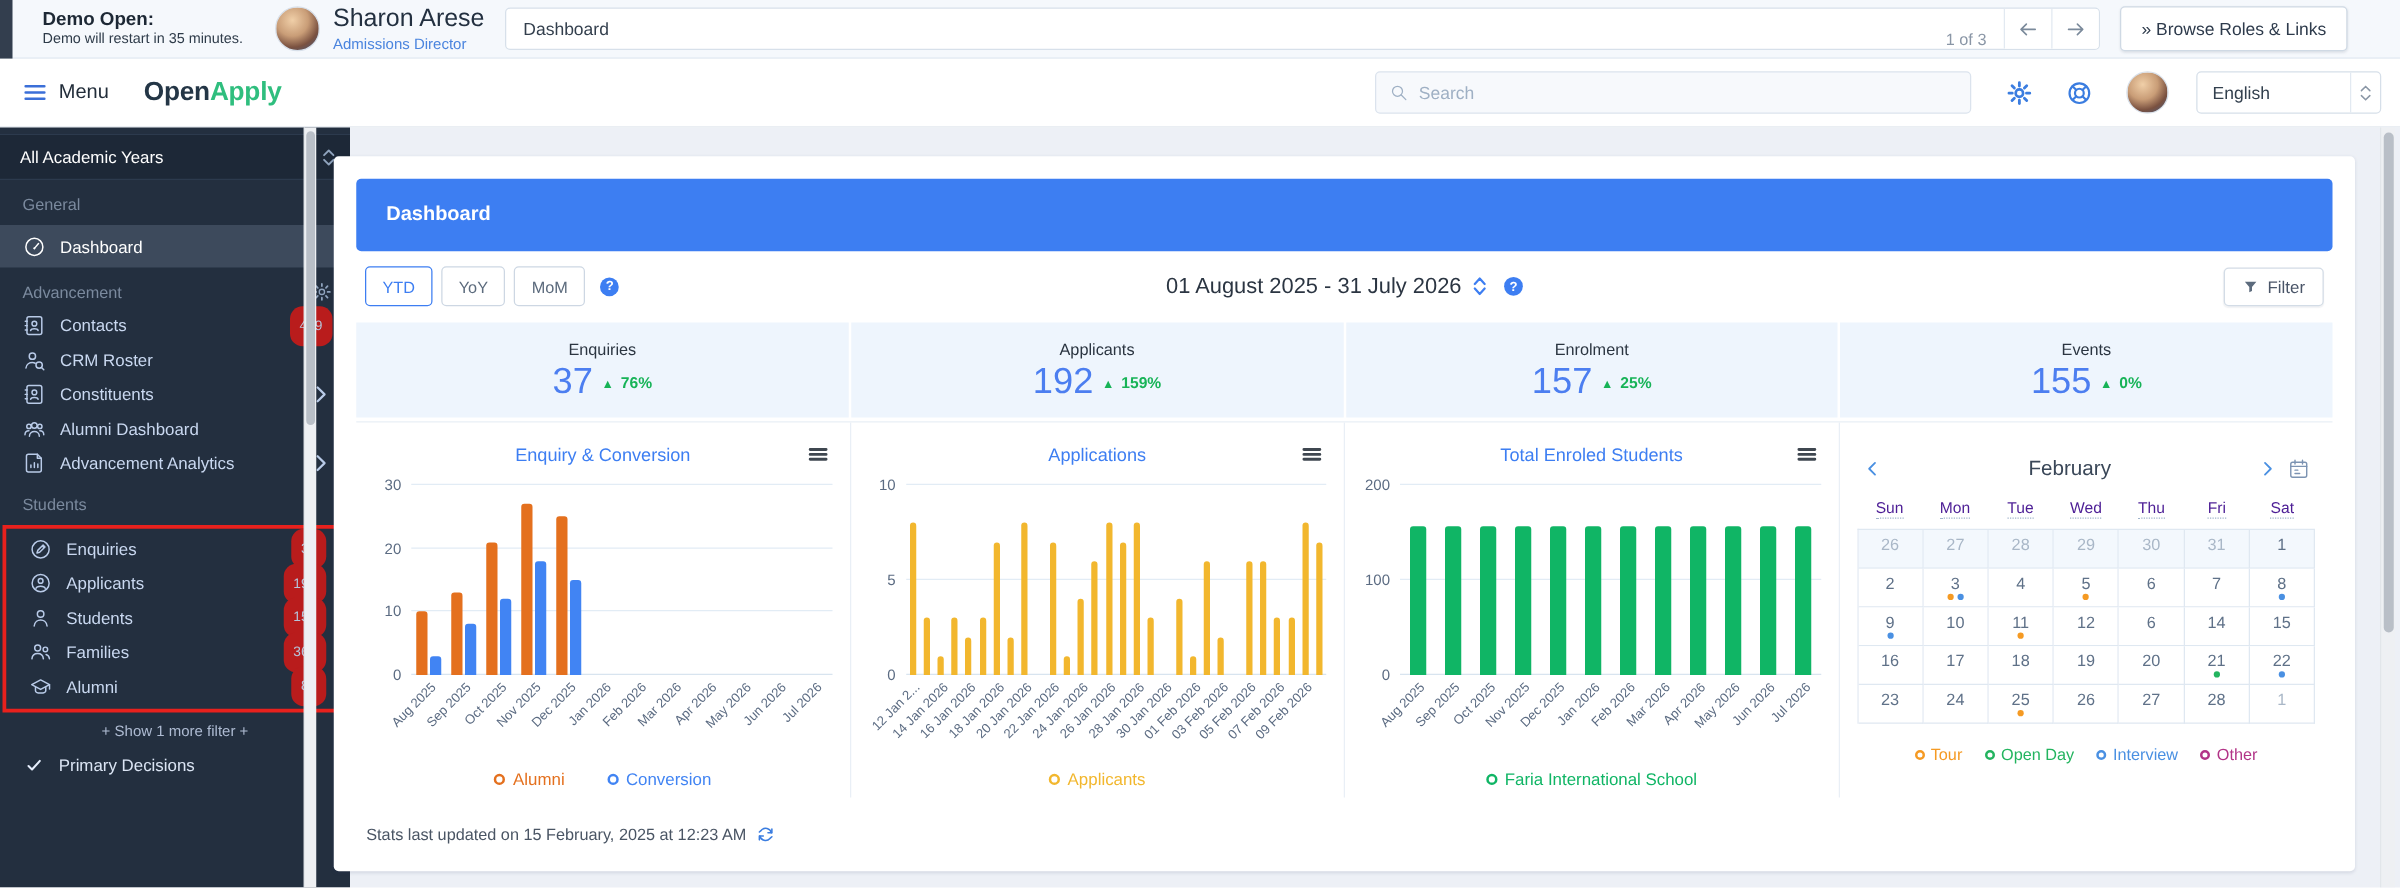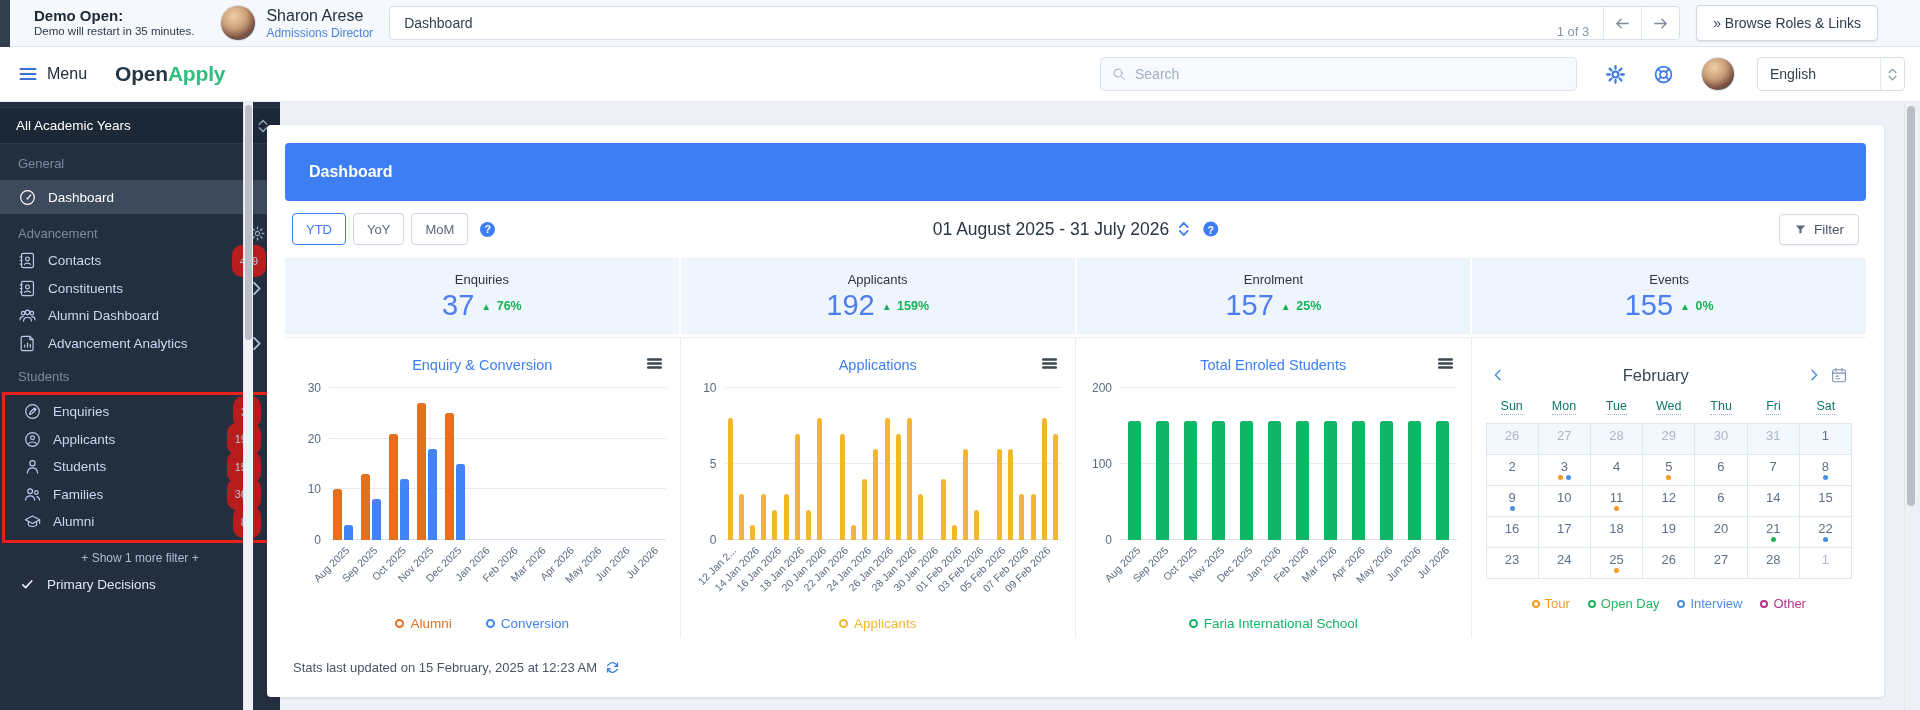--- a/index.html
+++ b/index.html
@@ -10,21 +10,21 @@
 
   
   .demo-bar{position:absolute;top:0;left:0;width:1920px;height:47px;background:#f5f8fc;border-bottom:1px solid #dee6ef;display:flex;align-items:center}
   .demo-edge{width:10px;height:47px;background:#333e4e;flex:none}
   .demo-info{margin-left:24px;line-height:1.2;flex:none}
   .demo-title{font-size:15px;font-weight:bold;color:#1d2835}
   .demo-sub{font-size:11.5px;color:#2e3b49}
   .avatar{border-radius:50%;background:radial-gradient(circle at 38% 30%,#f0cfa8 0%,#c99d77 40%,#7a5140 68%,#3c5a84 100%);border:1px solid #d8e0ea;flex:none}
   .avatar.a36{width:36px;height:36px;margin-left:26px}
   .user-block{margin-left:10px;line-height:1.25;flex:none}
-  .user-name{font-size:16px;color:#233040}
+  .user-name{font-size:20px;color:#233040}
   .user-role{font-size:12px;color:#4a84de}
   .breadcrumb-box{margin-left:16px;flex:1;height:34px;border:1px solid #d7e0ea;background:#fff;border-radius:4px;display:flex;align-items:center;padding-left:14px;font-size:14px;color:#333f4d;overflow:hidden}
   .bc-right{margin-left:auto;display:flex;align-items:flex-end;height:100%}
   .bc-pager{font-size:13px;color:#8a96a6;padding:0 14px}
   .bc-btn{width:38px;height:100%;border-left:1px solid #e2e9f1;display:flex;align-items:center;justify-content:center;color:#7b8a9b;background:#fff;cursor:pointer}
   .bc-btn .ic{width:17px;height:17px}
   .browse-btn{height:36px;padding:0 16px;margin:0 42px 0 16px;background:#fff;border:1px solid #cfd9e4;border-radius:4px;font-size:14px;color:#2e3b4c;box-shadow:0 1px 2px rgba(25,42,70,.1);white-space:nowrap;font-family:inherit;cursor:pointer;flex:none}
 
   
   .app-header{position:absolute;top:47px;left:0;width:1920px;height:55px;background:#fff;border-bottom:1px solid #e4e9ef;display:flex;align-items:center;padding:0 15px 0 18px}
@@ -111,21 +111,21 @@
   .legend{display:flex;justify-content:center;gap:34px;height:30px;align-items:center;font-size:13.5px;margin-top:4px}
   .legend-item{display:flex;align-items:center;cursor:pointer}
   .ring{width:9px;height:9px;border-radius:50%;border:2.5px solid currentColor;margin-right:6px;flex:none}
 
   
   .cal-head{display:flex;align-items:center;height:30px;padding:0 4px;margin-top:10px}
   .cal-chev{width:16px;height:16px;color:#4a90e2;cursor:pointer;flex:none}
   .cal-title{flex:1;text-align:center;font-size:16.5px;color:#3a4758}
   .cal-ic{width:18px;height:18px;color:#7c93b2;margin-left:8px;cursor:pointer;flex:none}
   .cal-daynames{display:grid;grid-template-columns:repeat(7,1fr);height:26px;margin-top:4px}
-  .cal-daynames span{justify-self:center;align-self:center;font-size:12.5px;color:#0f766e;border-bottom:1px dotted #9fb3ca;padding-bottom:1px;cursor:pointer}
+  .cal-daynames span{justify-self:center;align-self:center;font-size:12.5px;color:#4c1d95;border-bottom:1px dotted #9fb3ca;padding-bottom:1px;cursor:pointer}
   .cal-grid{display:grid;grid-template-columns:repeat(7,1fr);border:1px solid #dfe8f1;border-right:none;border-bottom:none;margin-top:3px}
   .cal-cell{height:31px;border-right:1px solid #dfe8f1;border-bottom:1px solid #dfe8f1;display:flex;flex-direction:column;align-items:center;justify-content:center;font-size:13px;color:#5f7188;background:#fff;cursor:pointer}
   .cal-cell.wk1{background:#f3f8fd}
   .cal-cell.muted{color:#a9b7c7}
   .cal-dots{display:flex;gap:3px;height:6px;margin-top:1px}
   .cal-dot{width:5px;height:5px;border-radius:50%}
   .cal-legend{display:flex;justify-content:center;gap:18px;margin-top:17px;font-size:13px}
   .cal-legend .legend-item .ring{width:8px;height:8px;border-width:2px;margin-right:5px}
 
   .footer-note{display:flex;align-items:center;gap:8px;margin-top:22px;font-size:13px;color:#4a5564;padding-left:8px}
@@ -265,20 +265,31 @@
             <circle cx="12" cy="10" r="2.4"></circle>
             <path d="M8.2 17c.7-2.4 6.9-2.4 7.6 0M2.8 7.5h2M2.8 12h2M2.8 16.5h2"></path>
           </svg>
         </span>
         <span>Contacts</span>
         <span class="sb-badge">499</span>
       </div>
       <div class="sb-item">
         <span class="ic ">
           <svg viewBox="0 0 24 24">
+            <circle cx="10" cy="7.5" r="3.2"></circle>
+            <path d="M3.5 19.5c.4-3.8 3.6-5.5 6.5-5.5 1 0 2 .2 2.9.6"></path>
+            <circle cx="16.8" cy="16.5" r="3.2"></circle>
+            <path d="M19.2 19l2.3 2.3"></path>
+          </svg>
+        </span>
+        <span>CRM Roster</span>
+      </div>
+      <div class="sb-item">
+        <span class="ic ">
+          <svg viewBox="0 0 24 24">
             <rect x="4.5" y="3" width="15" height="18" rx="2"></rect>
             <circle cx="12" cy="10" r="2.4"></circle>
             <path d="M8.2 17c.7-2.4 6.9-2.4 7.6 0M2.8 7.5h2M2.8 12h2M2.8 16.5h2"></path>
           </svg>
         </span>
         <span>Constituents</span>
         <span class="ic sb-chev">
           <svg viewBox="0 0 24 24">
             <path d="M9 5l7 7-7 7" stroke-width="2.2"></path>
           </svg>

